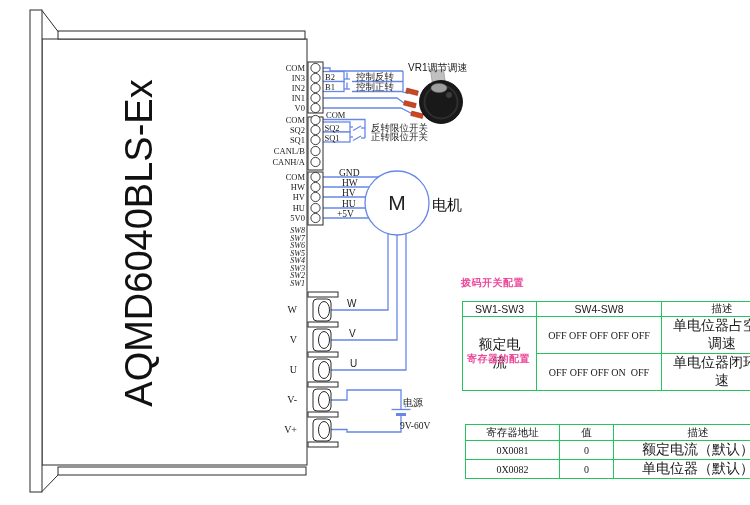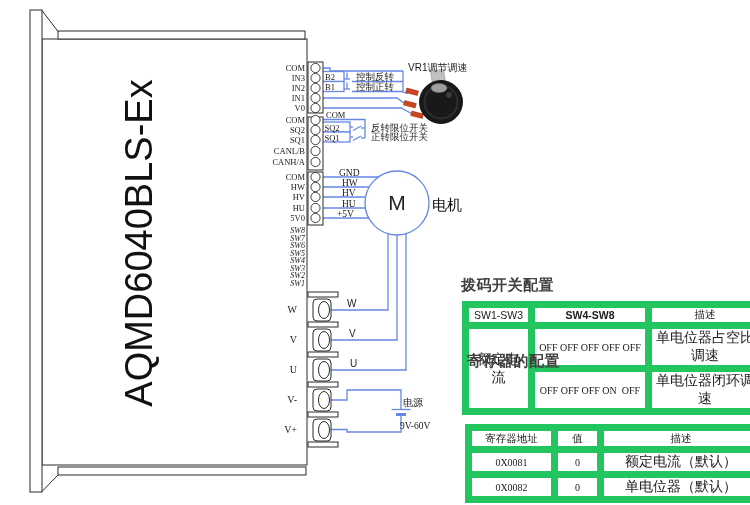--- a/index.html
+++ b/index.html
@@ -13,25 +13,25 @@
   .t-code {font:8.5px "Liberation Serif",serif; fill:#1a1a1a;}
   .t-hall {font:9.5px "Liberation Serif",serif; fill:#1a1a1a;}
   .t-cn   {font:9.5px "Liberation Sans",sans-serif; fill:#1a1a1a;}
   .t-cn2  {font:10px "Liberation Sans",sans-serif; fill:#1a1a1a;}
   .t-motor{font:21px "Liberation Sans",sans-serif; fill:#222;}
   .t-mlab {font:15px "Liberation Sans",sans-serif; fill:#111;}
   .t-model{font:38px "Liberation Sans",sans-serif; fill:#111;}
   .t-volt {font:9.5px "Liberation Serif",serif; fill:#1a1a1a;}
   .t-plus {font:7px "Liberation Sans",sans-serif; fill:#6787e6;}
   
-  .tbl-title{position:absolute;font-size:15px;font-weight:bold;color:#404040;
+  .tbl-title{position:absolute;font-size:10px;font-weight:bold;color:#ec4899;
              letter-spacing:.5px;font-family:"Liberation Sans",sans-serif;}
   table.cfg{position:absolute;border-collapse:collapse;background:#fff;table-layout:fixed;}
-  table.cfg td{border:7px solid #22c55e;text-align:center;vertical-align:middle;
-               color:#1a1a1a;padding:0 2px;overflow:hidden;}
+  table.cfg td{border:1px solid #22c55e;text-align:center;vertical-align:middle;
+               color:#1a1a1a;padding:0 9px;overflow:hidden;}
   .c-head{font-size:10.5px;font-family:"Liberation Sans",sans-serif;}
   .c-sw  {font-size:10px;font-family:"Liberation Serif",serif;}
   .c-code{font-size:10px;font-family:"Liberation Serif",serif;}
   .c-cn  {font-size:14px;font-family:"Liberation Sans",sans-serif;}
   .pre{white-space:pre;}
 </style>
 </head>
 <body>
 
 <div id="stage">
@@ -221,21 +221,21 @@
     <text class="t-volt" x="400" y="429">9V-60V</text>
   </g>
 </svg>
 
 <div class="tbl-title" style="left:461px;top:276px;">拨码开关配置</div>
 
 <table class="cfg" style="left:462px;top:301px;width:263px;">
   <tbody>
         <tr>
     <td class="c-head" style="width:55px;height:13px;">SW1-SW3</td>
-    <td class="c-head" style="width:106px;font-weight:bold;">SW4-SW8</td>
+    <td class="c-head" style="width:106px;">SW4-SW8</td>
     <td class="c-head" style="width:102px;">描述</td>
   </tr>
   <tr>
     <td class="c-cn" rowspan="2">额定电流</td>
     <td class="c-sw pre" style="height:17px;margin-top:12px;">OFF OFF OFF OFF OFF</td>
     <td class="c-cn">单电位器占空比调速</td>
   </tr>
   <tr>
     <td class="c-sw pre" style="height:18px;">OFF OFF OFF ON  OFF</td>
     <td class="c-cn">单电位器闭环调速</td>

